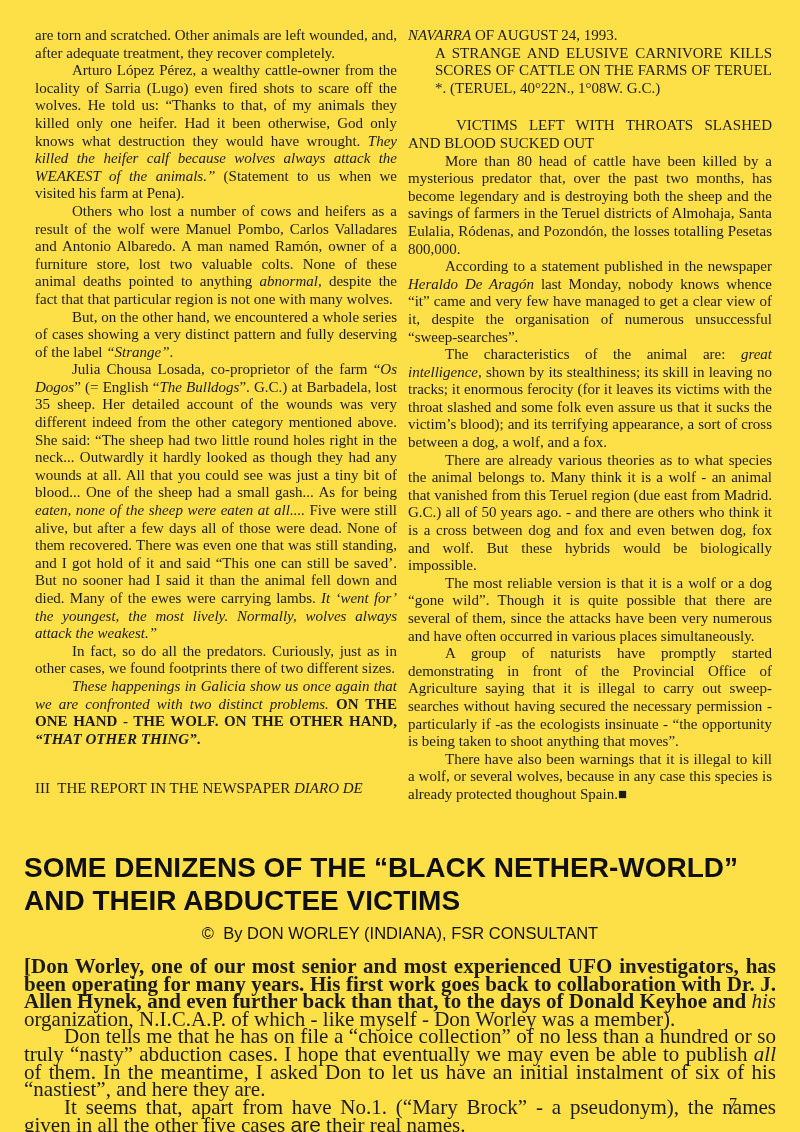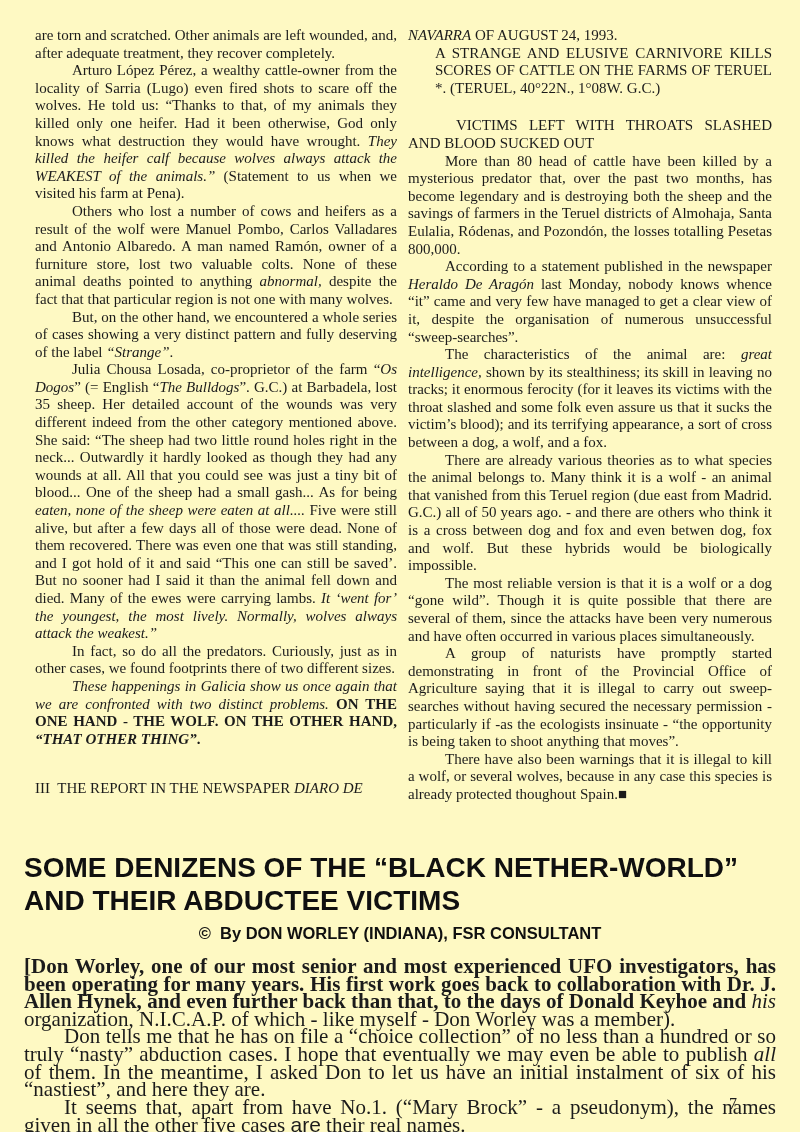--- a/index.html
+++ b/index.html
@@ -1,19 +1,19 @@
 <!DOCTYPE html>
 <html><head>
 <meta charset="utf-8">
 <style>
   html, body { margin:0; padding:0; background:#ffffff; }
   .page {
     position:relative;
     width:800px; height:1132px;
-    background:#fef9c3;
+    background:#fde047;
     overflow:hidden;
     font-family:"Liberation Serif", serif;
     color:#1b1b1b;
   }
   .columns {
     position:absolute; top:27px; left:35px; width:737px;
     display:flex; gap:11px;
   }
   .col {
     font-size:15px; line-height:17.6px;
@@ -41,21 +41,21 @@
     pointer-events:none;
   }
   .bottom { position:absolute; top:851px; left:24px; width:752px; }
   .title {
     font-family:"Liberation Sans", sans-serif;
     font-weight:700; font-size:28px; line-height:33px;
     text-align:left; margin:0; color:#101010;
   }
   .byline {
     font-family:"Liberation Sans", sans-serif;
-    font-weight:700; font-size:16.5px; line-height:20px;
+    font-weight:400; font-size:16.5px; line-height:20px;
     text-align:center; margin:6px 0 15px; color:#101010;
   }
   .intro { font-size:21px; line-height:17.6px; text-align:justify; }
   .intro .p-indent { text-indent:40px; }
   .page-number {
     position:absolute; right:63px; bottom:19px;
     font-size:16px; color:#1b1b1b;
   }
 </style>
 </head>

